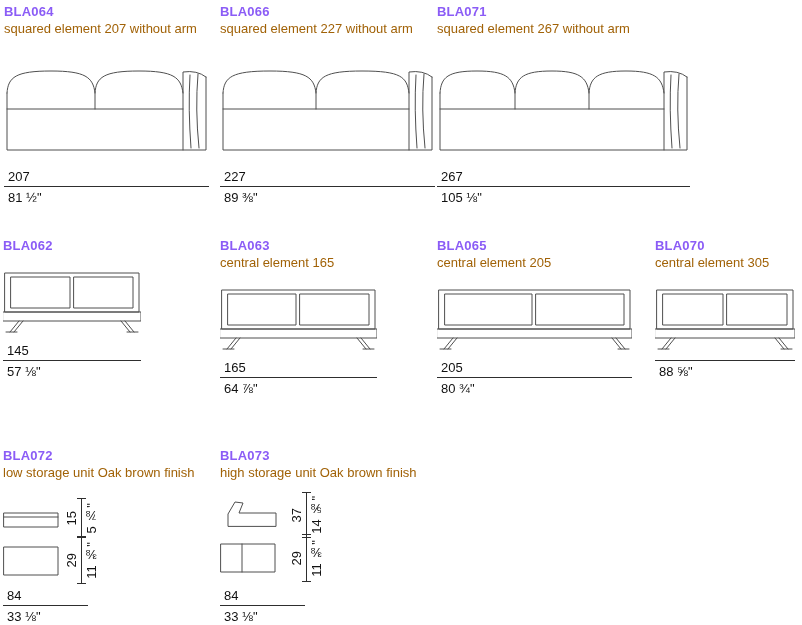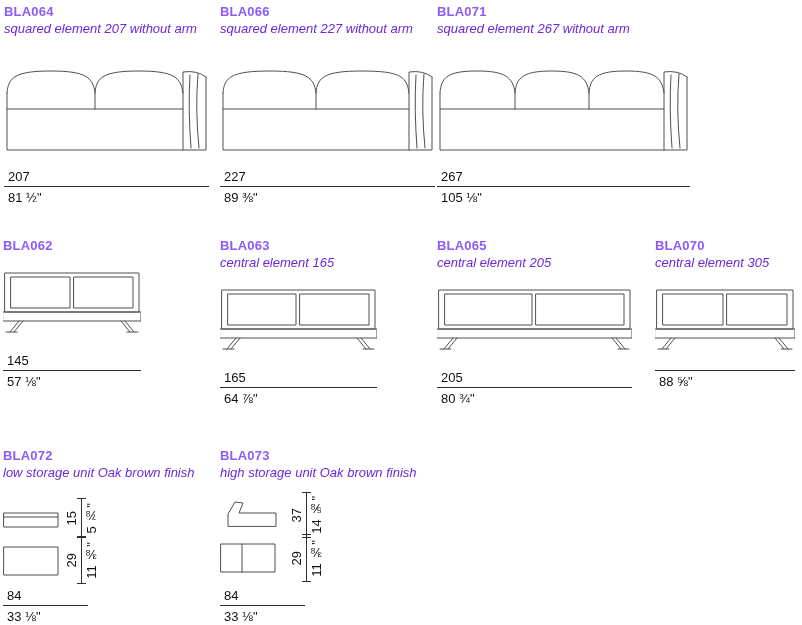--- a/index.html
+++ b/index.html
@@ -1,30 +1,30 @@
 <!DOCTYPE html>
 <html><head>
 <meta charset="utf-8">
 <style>
   *{box-sizing:border-box}
   html,body{margin:0;padding:0}
   body{font-family:"Liberation Sans",sans-serif;background:#ffffff;color:#111}
   .page{position:relative;width:802px;height:625px;background:#fff;overflow:hidden}
   .item{position:absolute}
   .code{margin:0;font-size:13px;font-weight:700;letter-spacing:.2px;color:#8b5cf6}
-  .desc{margin:2px 0 0;font-size:13px;font-style:italic;color:#6d28d9;white-space:nowrap}
+  .desc{margin:2px 0 0;font-size:13px;color:#a16207;white-space:nowrap}
   .drawing{display:block}
   .drawing *{fill:none;stroke:#4f4f4f;stroke-width:1;stroke-linejoin:round;stroke-linecap:round}
   .hdim .cm{font-size:13px;padding:0 0 2px 4px}
   .hdim .line{border-top:1px solid #2e2e2e;height:0}
   .hdim .in{font-size:13px;padding:3px 0 0 4px;white-space:nowrap}
   .r1 .drawing{margin-top:27px}
   .r1 .hdim{margin-top:16px}
   .r2 .drawing{margin-top:18px}
-  .r2 .hdim{margin-top:16px}
+  .r2 .hdim{margin-top:6px}
   .abs{position:absolute}
   .vdim{position:absolute;display:flex;align-items:center;gap:3px}
   .vtext{writing-mode:vertical-rl;transform:rotate(180deg);font-size:13px;line-height:1;white-space:nowrap}
   .vline{width:1px;align-self:stretch;background:#2e2e2e;position:relative}
   .vline::before,.vline::after{content:"";position:absolute;left:-4px;width:9px;height:1px;background:#2e2e2e}
   .vline::before{top:0}
   .vline::after{bottom:0}
 </style>
 </head>
 <body>

